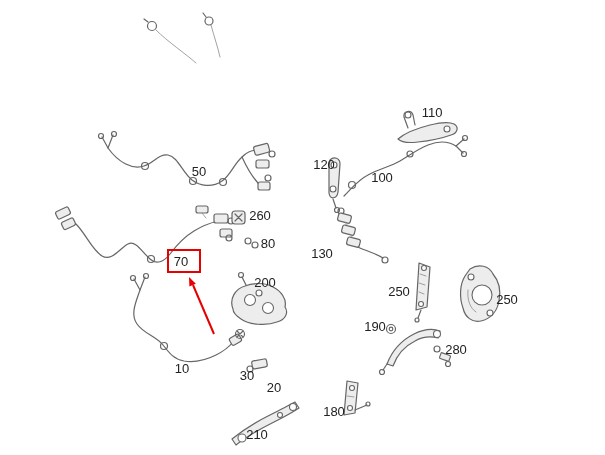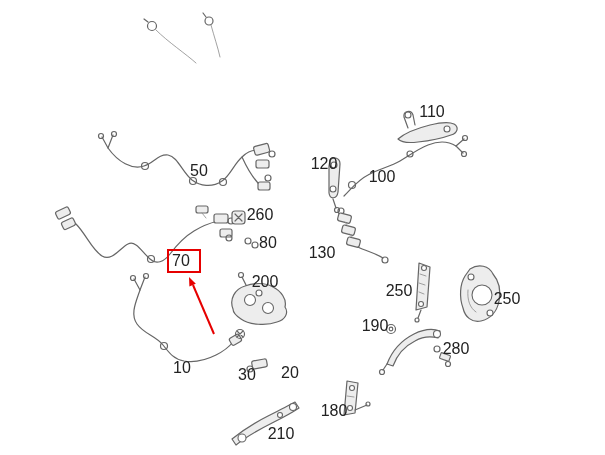--- a/index.html
+++ b/index.html
@@ -9,21 +9,21 @@
     width: 605px;
     height: 455px;
     background: #ffffff;
     font-family: "Liberation Sans", "DejaVu Sans", sans-serif;
     overflow: hidden;
   }
   .art { position: absolute; left: 0; top: 0; }
   .part-label {
     position: absolute;
     transform: translate(-50%, -50%);
-    font-size: 16px;
+    font-size: 13px;
     color: #222222;
     cursor: pointer;
     user-select: none;
     line-height: 1;
   }
   .highlight-box {
     position: absolute;
     border: 2px solid #e60000;
     background: transparent;
   }
@@ -215,17 +215,17 @@
   <span class="part-label" style="left:268px; top:243px;">80</span>
   <span class="part-label" style="left:322px; top:253px;">130</span>
   <span class="part-label" style="left:181px; top:261px;">70</span>
   <span class="part-label" style="left:265px; top:282px;">200</span>
   <span class="part-label" style="left:399px; top:291px;">250</span>
   <span class="part-label" style="left:507px; top:299px;">250</span>
   <span class="part-label" style="left:375px; top:326px;">190</span>
   <span class="part-label" style="left:456px; top:349px;">280</span>
   <span class="part-label" style="left:247px; top:343px;margin-top:32px;">30</span>
   <span class="part-label" style="left:182px; top:368px;">10</span>
-  <span class="part-label" style="left:274px; top:373px;margin-left:16px;">20</span>
+  <span class="part-label" style="left:274px; top:387px;">20</span>
   <span class="part-label" style="left:334px; top:411px;">180</span>
-  <span class="part-label" style="left:281px; top:434px;">210</span>
+  <span class="part-label" style="left:257px; top:434px;">210</span>
 
 </div>
 
 </body></html>

